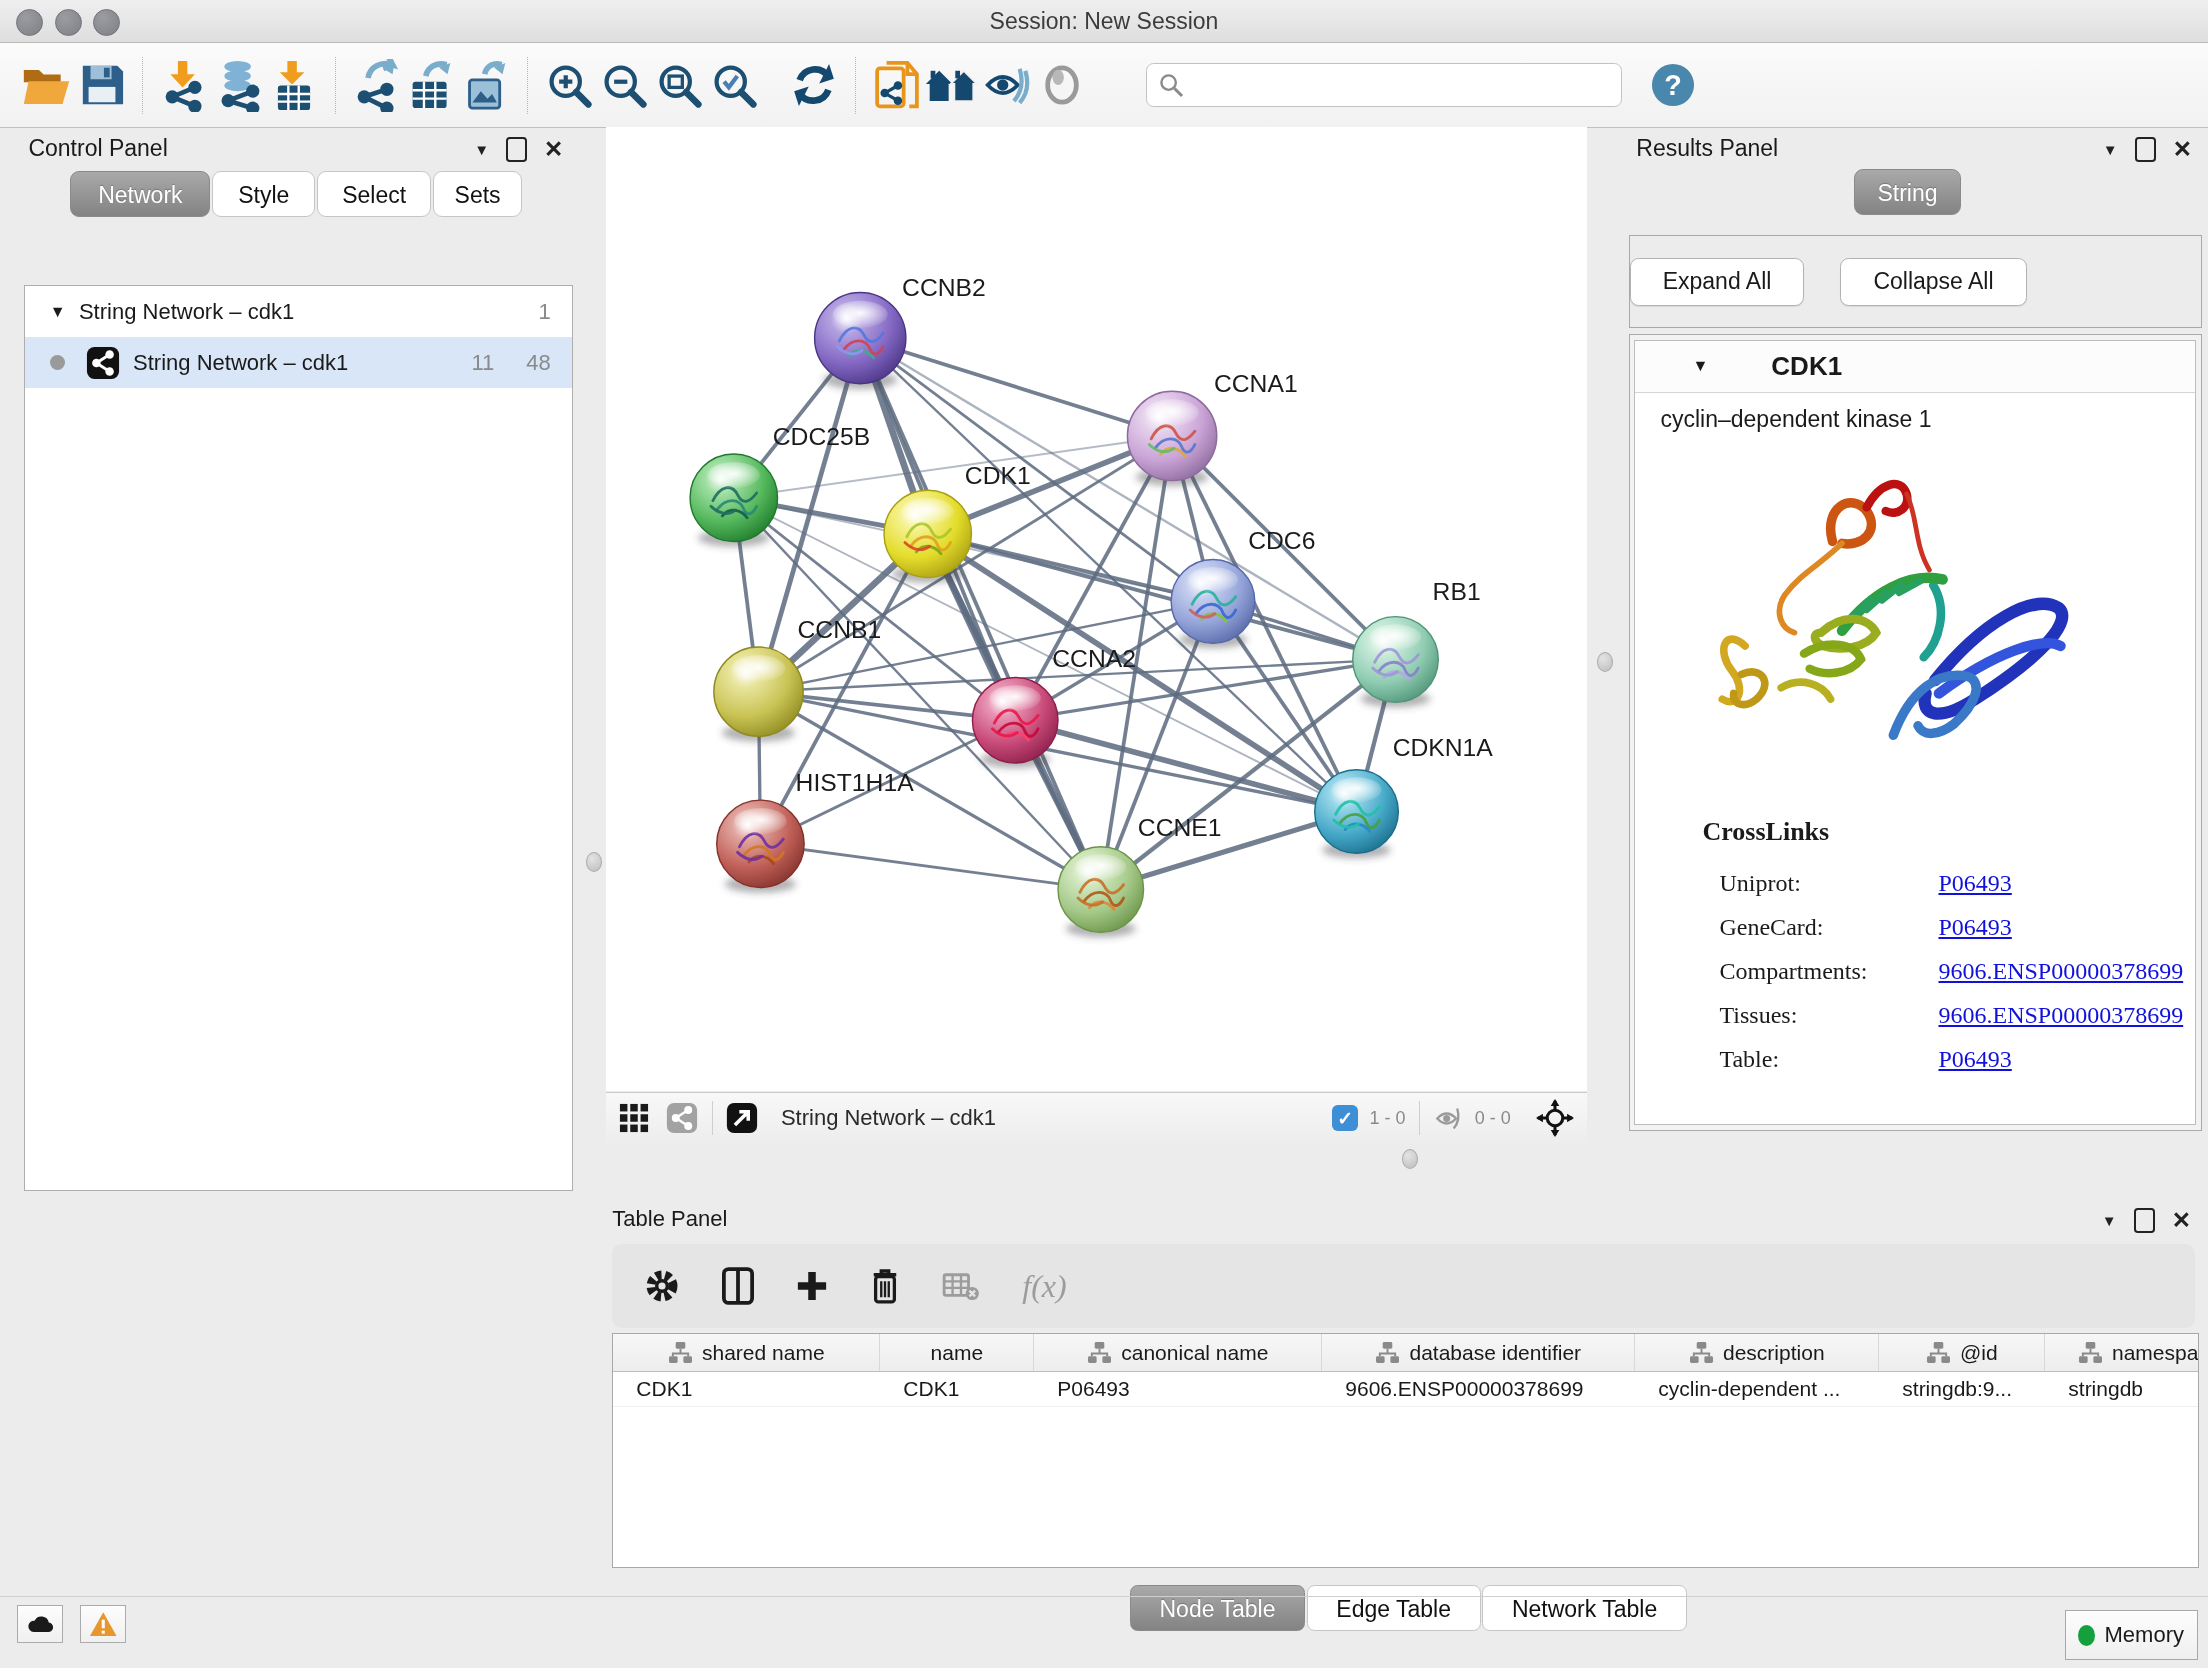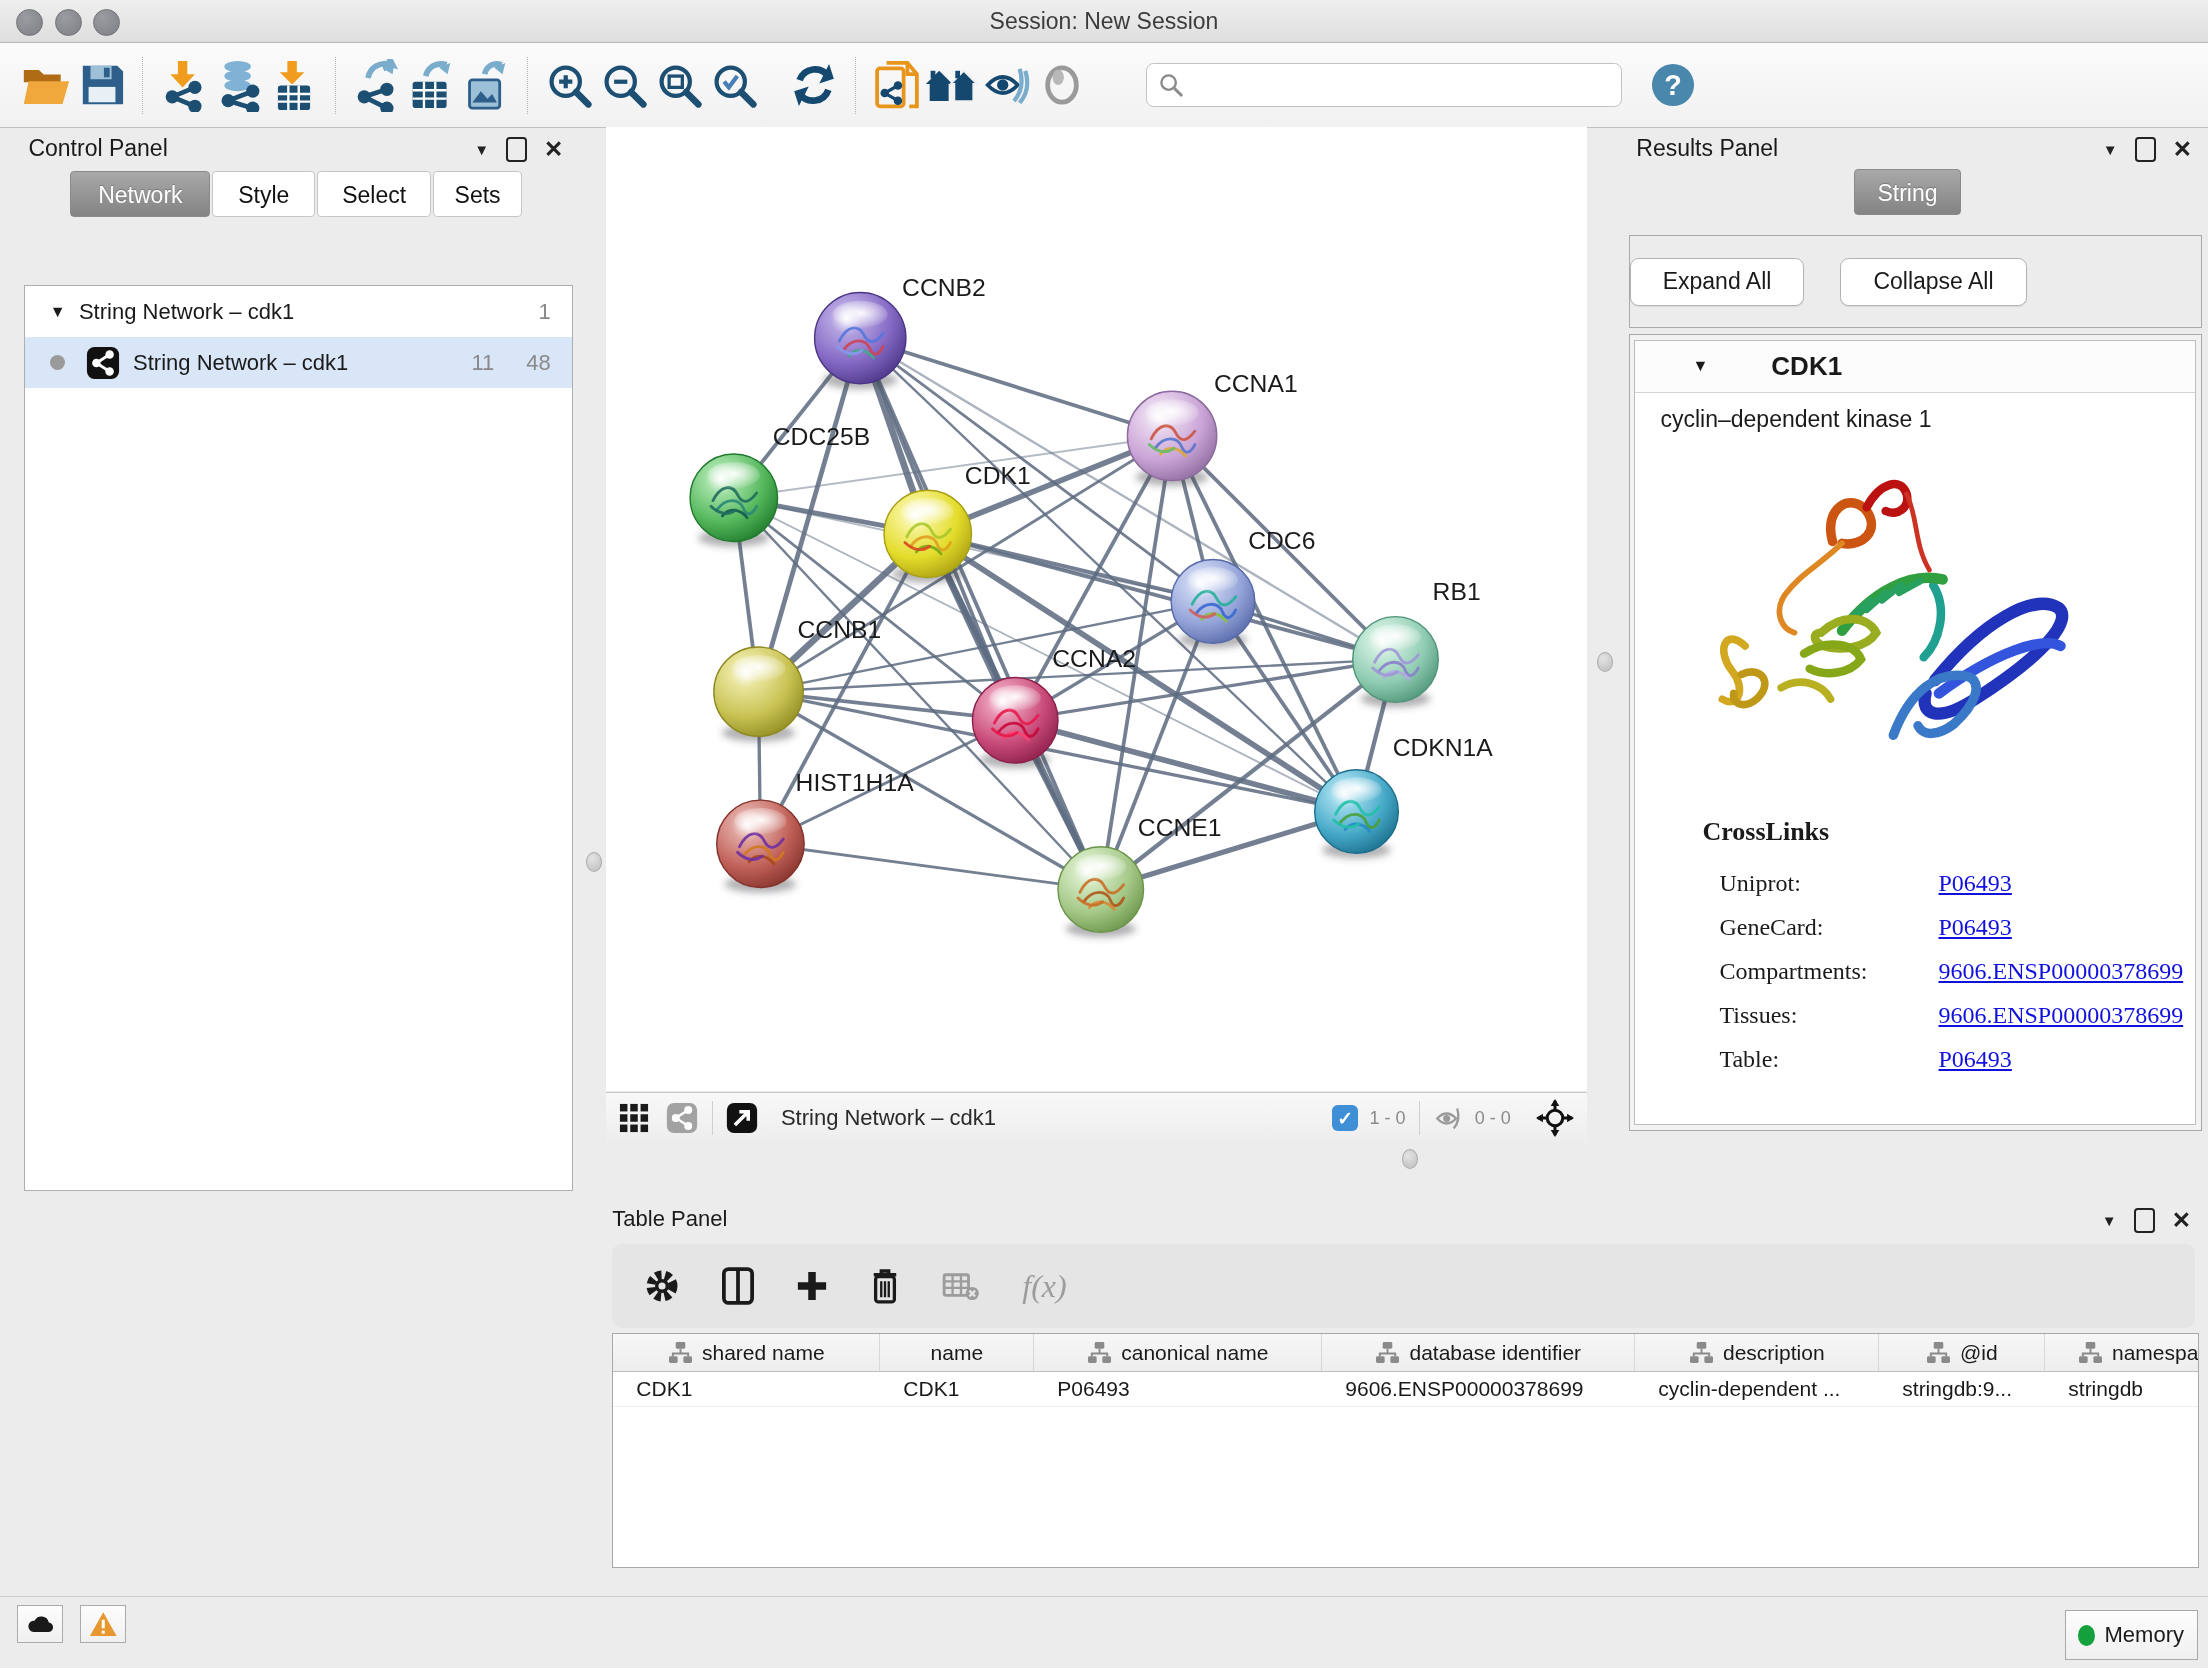--- a/index.html
+++ b/index.html
@@ -26,21 +26,21 @@
                     font-family:"Liberation Sans",sans-serif;}
 
   
   .panel-title{font-size:23px;color:#1a1a1a;}
   .winbtns{position:absolute;top:5.7px;right:13.3px;display:flex;align-items:center;gap:17px;}
   .wb{font-size:19px;color:#222;line-height:1;}
   .float-glyph{width:17px;height:21px;border:2.4px solid #222;border-radius:3.8px;}
 
   
   .tab{height:46px;line-height:46px;text-align:center;font-size:23px;background:#fff;
-       border:1px solid #c6c6c6;border-radius:4px;color:#111;box-sizing:border-box;margin-right:1.9px;}
+       border:1px solid #c6c6c6;border-radius:9px;color:#111;box-sizing:border-box;margin-right:1.9px;}
   .tab.sel{background:linear-gradient(#a9a9a9,#838383);color:#fff;border-color:#8a8a8a;
            text-shadow:0 -1px 1px rgba(0,0,0,.25);}
 
   
   #control-panel{left:11.4px;top:127px;width:569px;height:1465px;}
   #cp-tabs{position:absolute;left:59px;top:44px;display:flex;}
   #cp-toolbar{position:absolute;left:19px;top:112px;width:538px;height:46px;display:flex;align-items:center;}
   #cp-list{position:absolute;left:12.4px;top:158px;width:547px;height:904px;background:#fff;
            border:1px solid #aeaeae;}
   .tree-row{height:51px;display:flex;align-items:center;font-size:22px;}
@@ -787,20 +787,25 @@
           <div class="td" style="width: 154px;">CDK1</div>
           <div class="td" style="width: 288px;">P06493</div>
           <div class="td" style="width: 313px;">9606.ENSP00000378699</div>
           <div class="td" style="width: 244px;">cyclin-dependent ...</div>
           <div class="td" style="width: 166px;">stringdb:9...</div>
           <div class="td" style="width: 209px;">stringdb</div>
         </div>
       </div>
 
   </div>
+  <div id="tp-tabs">
+    <div class="tab sel">Node Table</div>
+    <div class="tab">Edge Table</div>
+    <div class="tab">Network Table</div>
+  </div>
 </div>
 
 <div id="statusbar" class="abs">
   <div class="sbtn" style="left:17px;width:44px">
     <svg width="28.5" height="21" viewBox="0 0 30 22">
         <path d="M8 20 a6 6 0 1 1 1-12 a8 8 0 0 1 15 2 a5 5 0 0 1-1 10z" fill="#1a1a1a"></path>
       </svg>
   </div>
   <div class="sbtn" style="left:80px;width:44px">
     <svg width="28.5" height="26" viewBox="0 0 30 27">

